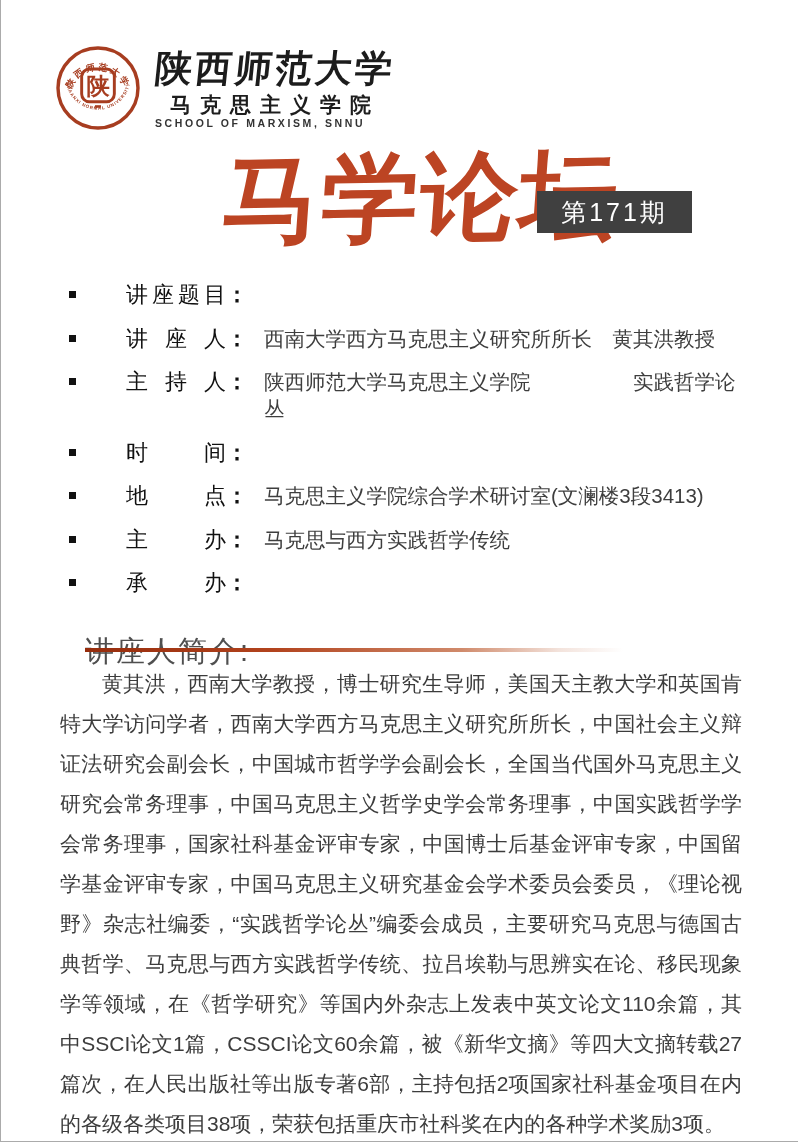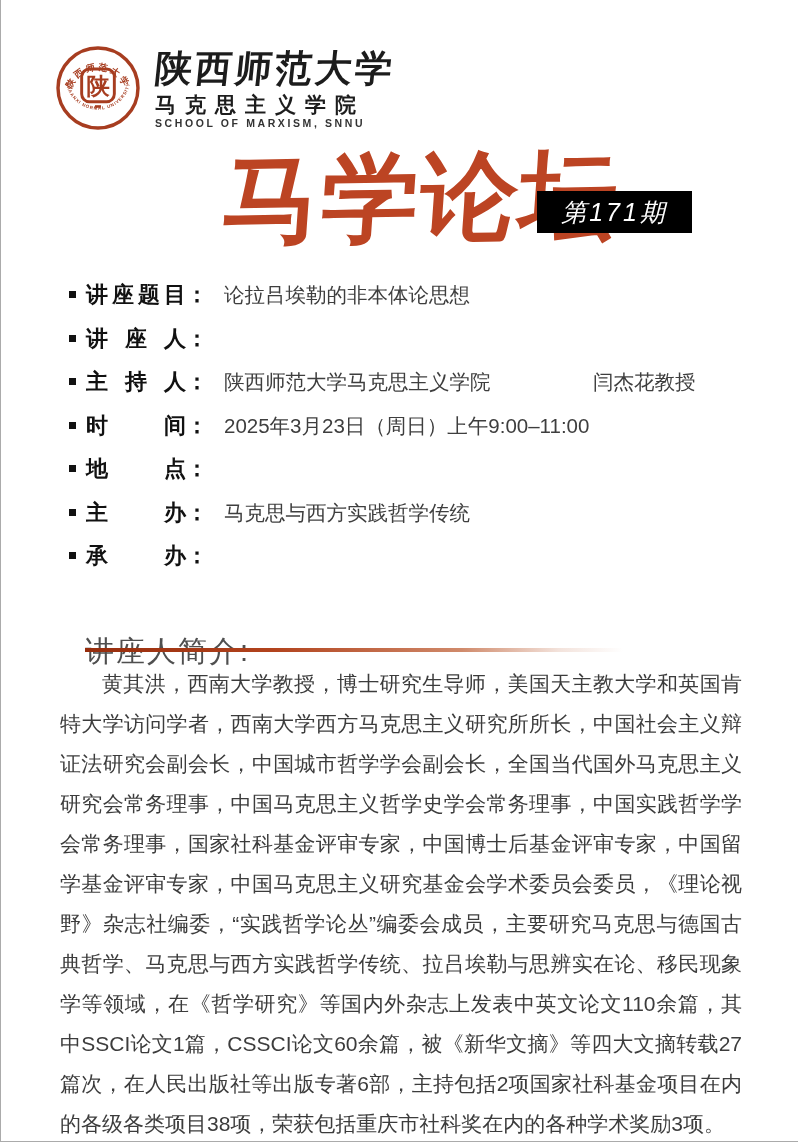--- a/index.html
+++ b/index.html
@@ -29,20 +29,21 @@
     transform: skewX(-6deg);
     line-height: 42px;
   }
   .school-name {
     margin-top: 4px;
     font-size: 21px;
     font-weight: 900;
     letter-spacing: 9px;
     color: #1d1d1d;
     line-height: 24px;
+    text-align: center;
   }
   .school-en {
     margin-top: 0;
     font-size: 10.5px;
     font-weight: 700;
     letter-spacing: 2.6px;
     color: #333333;
     line-height: 12px;
   }
 
@@ -59,41 +60,40 @@
     transform: skewX(-5deg) rotate(-1deg);
     font-family: "DejaVu Serif", serif;
     white-space: nowrap;
   }
   .issue-badge {
     position: absolute;
     left: 536px;
     top: 191px;
     width: 155px;
     height: 42px;
-    background: #000000;
+    background: #404040;
     color: #ffffff;
     font-size: 25px;
     letter-spacing: 3px;
     display: flex;
     align-items: center;
     justify-content: center;
-    font-style: italic;
   }
 
   
   .info-list { position: absolute; left: 68px; top: 281px; width: 672px; }
   .info-row { display: flex; align-items: flex-start; margin-bottom: 16.5px; line-height: 27px; }
   .bullet {
     width: 7px; height: 7px; background: #111111;
     margin-top: 10px; margin-right: 10px; flex: 0 0 auto;
   }
   .info-label {
     width: 100px; flex: 0 0 auto;
-    font-size: 22px; font-weight: 700; color: #111111;
-    text-align: justify; text-align-last: justify;
+    font-size: 22px; font-weight: 400; color: #111111;
+    text-align: justify; text-align-last: justify; margin-left: 40px;
   }
   .info-colon { font-size: 22px; font-weight: 900; color: #111111; margin-right: 16px; }
   .info-value {
     font-size: 20.5px; color: #3e3e3e;
     white-space: pre-wrap;
   }
 
   
   .section-title {
     position: absolute;
@@ -149,43 +149,43 @@
   </div>
 
   <div class="banner-title">马学论坛</div>
   <div class="issue-badge">第171期</div>
 
   <div class="info-list">
     <div class="info-row">
       <span class="bullet"></span>
       <span class="info-label">讲座题目</span>
       <span class="info-colon">：</span>
-      <span class="info-value">论拉吕埃勒的非本体论思想</span>
     </div>
     <div class="info-row">
       <span class="bullet"></span>
       <span class="info-label">讲座人</span>
       <span class="info-colon">：</span>
+      <span class="info-value">西南大学西方马克思主义研究所所长　黄其洪教授</span>
     </div>
     <div class="info-row">
       <span class="bullet"></span>
       <span class="info-label">主持人</span>
       <span class="info-colon">：</span>
-      <span class="info-value">陕西师范大学马克思主义学院　　　　　闫杰花教授</span>
+      <span class="info-value">陕西师范大学马克思主义学院　　　　　实践哲学论丛</span>
     </div>
     <div class="info-row">
       <span class="bullet"></span>
       <span class="info-label">时间</span>
       <span class="info-colon">：</span>
-      <span class="info-value">2025年3月23日（周日）上午9:00–11:00</span>
     </div>
     <div class="info-row">
       <span class="bullet"></span>
       <span class="info-label">地点</span>
       <span class="info-colon">：</span>
+      <span class="info-value">马克思主义学院综合学术研讨室(文澜楼3段3413)</span>
     </div>
     <div class="info-row">
       <span class="bullet"></span>
       <span class="info-label">主办</span>
       <span class="info-colon">：</span>
       <span class="info-value">马克思与西方实践哲学传统</span>
     </div>
     <div class="info-row">
       <span class="bullet"></span>
       <span class="info-label">承办</span>

